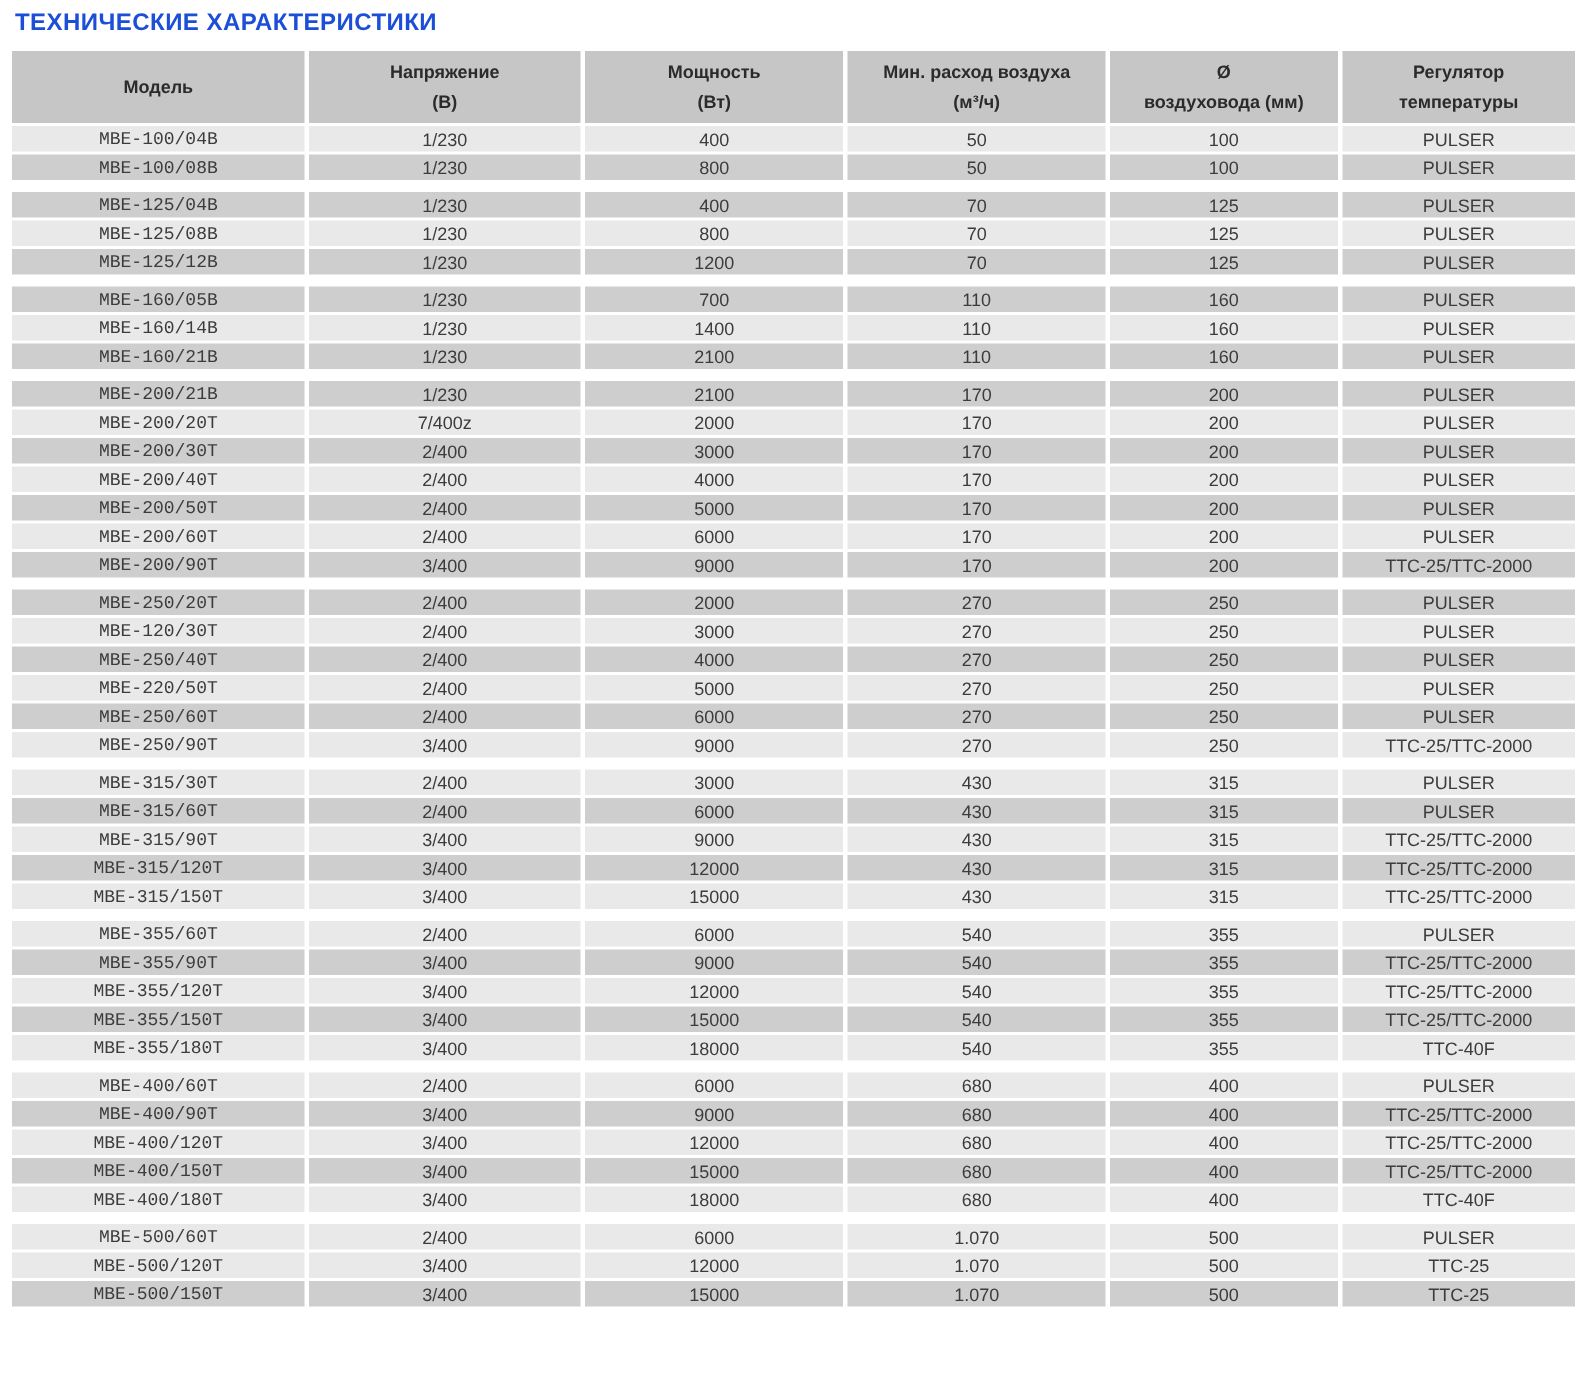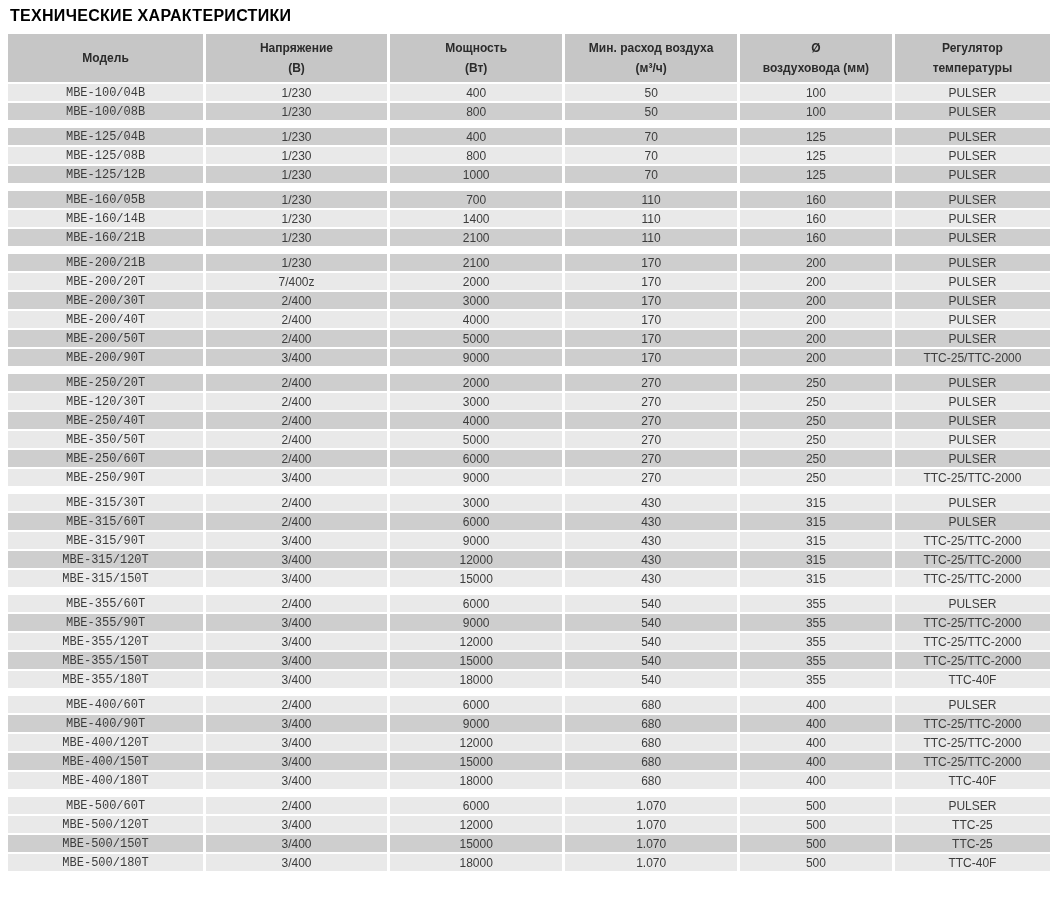--- a/index.html
+++ b/index.html
@@ -9,21 +9,21 @@
   }
   body {
     width: 1061px;
     height: 923px;
     font-family: "Liberation Sans", sans-serif;
     -webkit-font-smoothing: antialiased;
   }
   .page-title {
     font-size: 16px;
     font-weight: bold;
-    color: #000000;
+    color: #1d4ed8;
     letter-spacing: 0.3px;
     margin: 7px 0 7px 10px;
   }
   table.specs {
     border-collapse: separate;
     border-spacing: 3px 2px;
     table-layout: fixed;
     width: 1048px;
     margin-left: 5px;
   }
@@ -136,21 +136,21 @@
           <td class="c-model">MBE-125/08B</td>
           <td>1/230</td>
           <td>800</td>
           <td>70</td>
           <td>125</td>
           <td>PULSER</td>
         </tr>
         <tr class="row-dark">
           <td class="c-model">MBE-125/12B</td>
           <td>1/230</td>
-          <td>1000</td>
+          <td>1200</td>
           <td>70</td>
           <td>125</td>
           <td>PULSER</td>
         </tr>
         <tr class="group-sep">
           <td colspan="6"></td>
         </tr>
         <tr class="row-dark">
           <td class="c-model">MBE-160/05B</td>
           <td>1/230</td>
@@ -211,20 +211,28 @@
           <td>PULSER</td>
         </tr>
         <tr class="row-dark">
           <td class="c-model">MBE-200/50T</td>
           <td>2/400</td>
           <td>5000</td>
           <td>170</td>
           <td>200</td>
           <td>PULSER</td>
         </tr>
+        <tr class="row-light">
+          <td class="c-model">MBE-200/60T</td>
+          <td>2/400</td>
+          <td>6000</td>
+          <td>170</td>
+          <td>200</td>
+          <td>PULSER</td>
+        </tr>
         <tr class="row-dark">
           <td class="c-model">MBE-200/90T</td>
           <td>3/400</td>
           <td>9000</td>
           <td>170</td>
           <td>200</td>
           <td>TTC-25/TTC-2000</td>
         </tr>
         <tr class="group-sep">
           <td colspan="6"></td>
@@ -247,21 +255,21 @@
         </tr>
         <tr class="row-dark">
           <td class="c-model">MBE-250/40T</td>
           <td>2/400</td>
           <td>4000</td>
           <td>270</td>
           <td>250</td>
           <td>PULSER</td>
         </tr>
         <tr class="row-light">
-          <td class="c-model">MBE-350/50T</td>
+          <td class="c-model">MBE-220/50T</td>
           <td>2/400</td>
           <td>5000</td>
           <td>270</td>
           <td>250</td>
           <td>PULSER</td>
         </tr>
         <tr class="row-dark">
           <td class="c-model">MBE-250/60T</td>
           <td>2/400</td>
           <td>6000</td>
@@ -425,24 +433,16 @@
           <td>500</td>
           <td>TTC-25</td>
         </tr>
         <tr class="row-dark">
           <td class="c-model">MBE-500/150T</td>
           <td>3/400</td>
           <td>15000</td>
           <td>1.070</td>
           <td>500</td>
           <td>TTC-25</td>
-        </tr>
-        <tr class="row-light">
-          <td class="c-model">MBE-500/180T</td>
-          <td>3/400</td>
-          <td>18000</td>
-          <td>1.070</td>
-          <td>500</td>
-          <td>TTC-40F</td>
         </tr>
       </tbody>
   </table>
 </div>
 
 </body></html>

